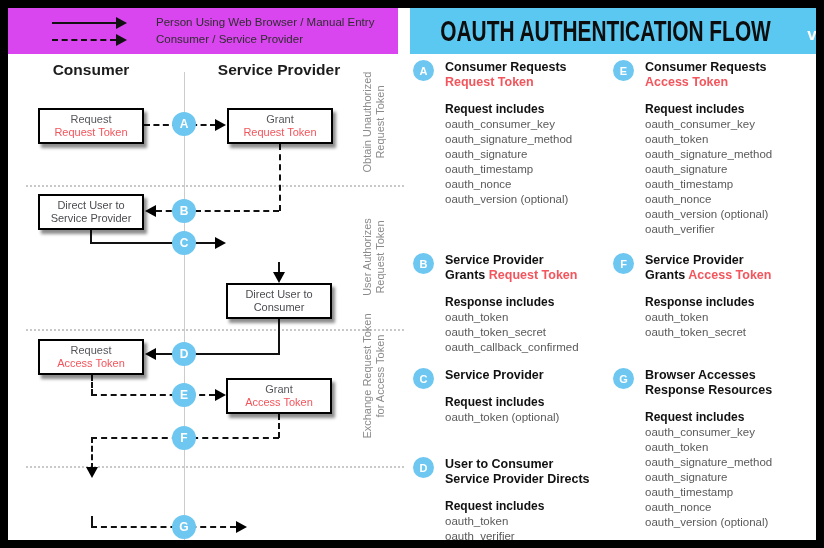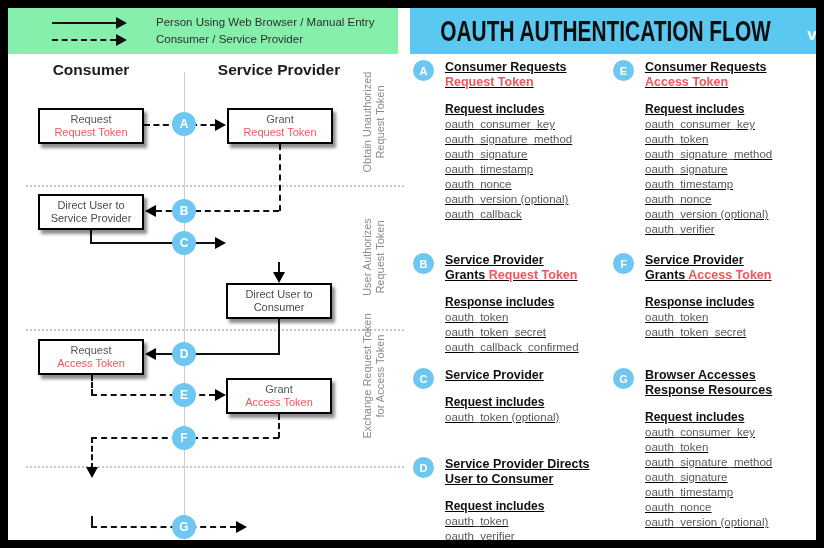--- a/index.html
+++ b/index.html
@@ -1,21 +1,21 @@
 <!DOCTYPE html>
 <html><head>
 <meta charset="utf-8">
 <style>
   * { margin:0; padding:0; box-sizing:border-box; }
   body { font-family:"Liberation Sans", sans-serif; background:#555; }
   .stage { position:relative; width:824px; height:548px; background:#000; margin:0 auto; }
   .canvas { position:absolute; left:8px; top:8px; width:808px; height:532px; background:#fff; overflow:hidden; }
 
   
-  .legend { position:absolute; left:0; top:0; width:390px; height:46px; background:#86efac; }
+  .legend { position:absolute; left:0; top:0; width:390px; height:46px; background:#d946ef; }
   .legend-row { position:absolute; left:0; width:100%; height:18px; }
   .lg-line { position:absolute; left:44px; top:8px; width:64px; }
   .lg-solid { border-top:2px solid #111; }
   .lg-dash { border-top:2px dashed #111; }
   .lg-head { position:absolute; left:108px; top:3px; width:0; height:0;
              border-top:6px solid transparent; border-bottom:6px solid transparent; border-left:11px solid #111; }
   .lg-label { position:absolute; left:148px; top:2px; font-size:11.5px; color:#2e2e2e; white-space:nowrap; }
 
   .header { position:absolute; left:402px; top:0; width:406px; height:46px; background:#5bc8f2;
             display:flex; align-items:center; justify-content:center; }
@@ -49,21 +49,21 @@
   .ah-d { position:absolute; width:0; height:0; border-left:6px solid transparent;
           border-right:6px solid transparent; border-top:11px solid #000; z-index:3; }
 
   .phase-label { position:absolute; width:160px; text-align:center; font-size:11px; line-height:13px;
                  color:#8b8b8b; transform:translate(-50%,-50%) rotate(-90deg); white-space:nowrap; }
 
   
   .sec { position:absolute; display:flex; gap:11px; }
   .sec-circle { flex:0 0 auto; width:21px; height:21px; border-radius:50%; background:#6ec7f0;
                 color:#fff; font-size:11px; font-weight:bold; display:flex; align-items:center; justify-content:center; }
-  .sec-body { width:172px;text-decoration:underline; }
+  .sec-body { width:172px; }
   .sec-title { font-size:12.5px; font-weight:bold; line-height:15px; color:#111; }
   .sec-title .red { color:#f2555c; }
   .sec-sub { margin-top:12px; font-size:12px; font-weight:bold; color:#111; line-height:15px; }
   .sec-items { font-size:11.5px; color:#5a5a5a; line-height:15px; }
 </style>
 </head>
 <body>
 
 <div class="stage">
   <div class="canvas">
@@ -179,21 +179,20 @@
           <div><span></span><span class="red">Request Token</span></div>
         </div>
         <div class="sec-sub">Request includes</div>
         <div class="sec-items">
           <div>oauth_consumer_key</div>
           <div>oauth_signature_method</div>
           <div>oauth_signature</div>
           <div>oauth_timestamp</div>
           <div>oauth_nonce</div>
           <div>oauth_version (optional)</div>
-          <div>oauth_callback</div>
         </div>
       </div>
     </div>
 
     <div class="sec" style="left:405px; top:245px;">
       <div class="sec-circle">B</div>
       <div class="sec-body">
         <div class="sec-title">
           <div><span>Service Provider</span></div>
           <div><span>Grants </span><span class="red">Request Token</span></div>
@@ -217,22 +216,22 @@
         <div class="sec-items">
           <div>oauth_token (optional)</div>
         </div>
       </div>
     </div>
 
     <div class="sec" style="left:405px; top:449px;">
       <div class="sec-circle">D</div>
       <div class="sec-body">
         <div class="sec-title">
+          <div><span>User to Consumer</span></div>
           <div><span>Service Provider Directs</span></div>
-          <div><span>User to Consumer</span></div>
         </div>
         <div class="sec-sub">Request includes</div>
         <div class="sec-items">
           <div>oauth_token</div>
           <div>oauth_verifier</div>
         </div>
       </div>
     </div>
 
     <div class="sec" style="left:605px; top:52px;">

